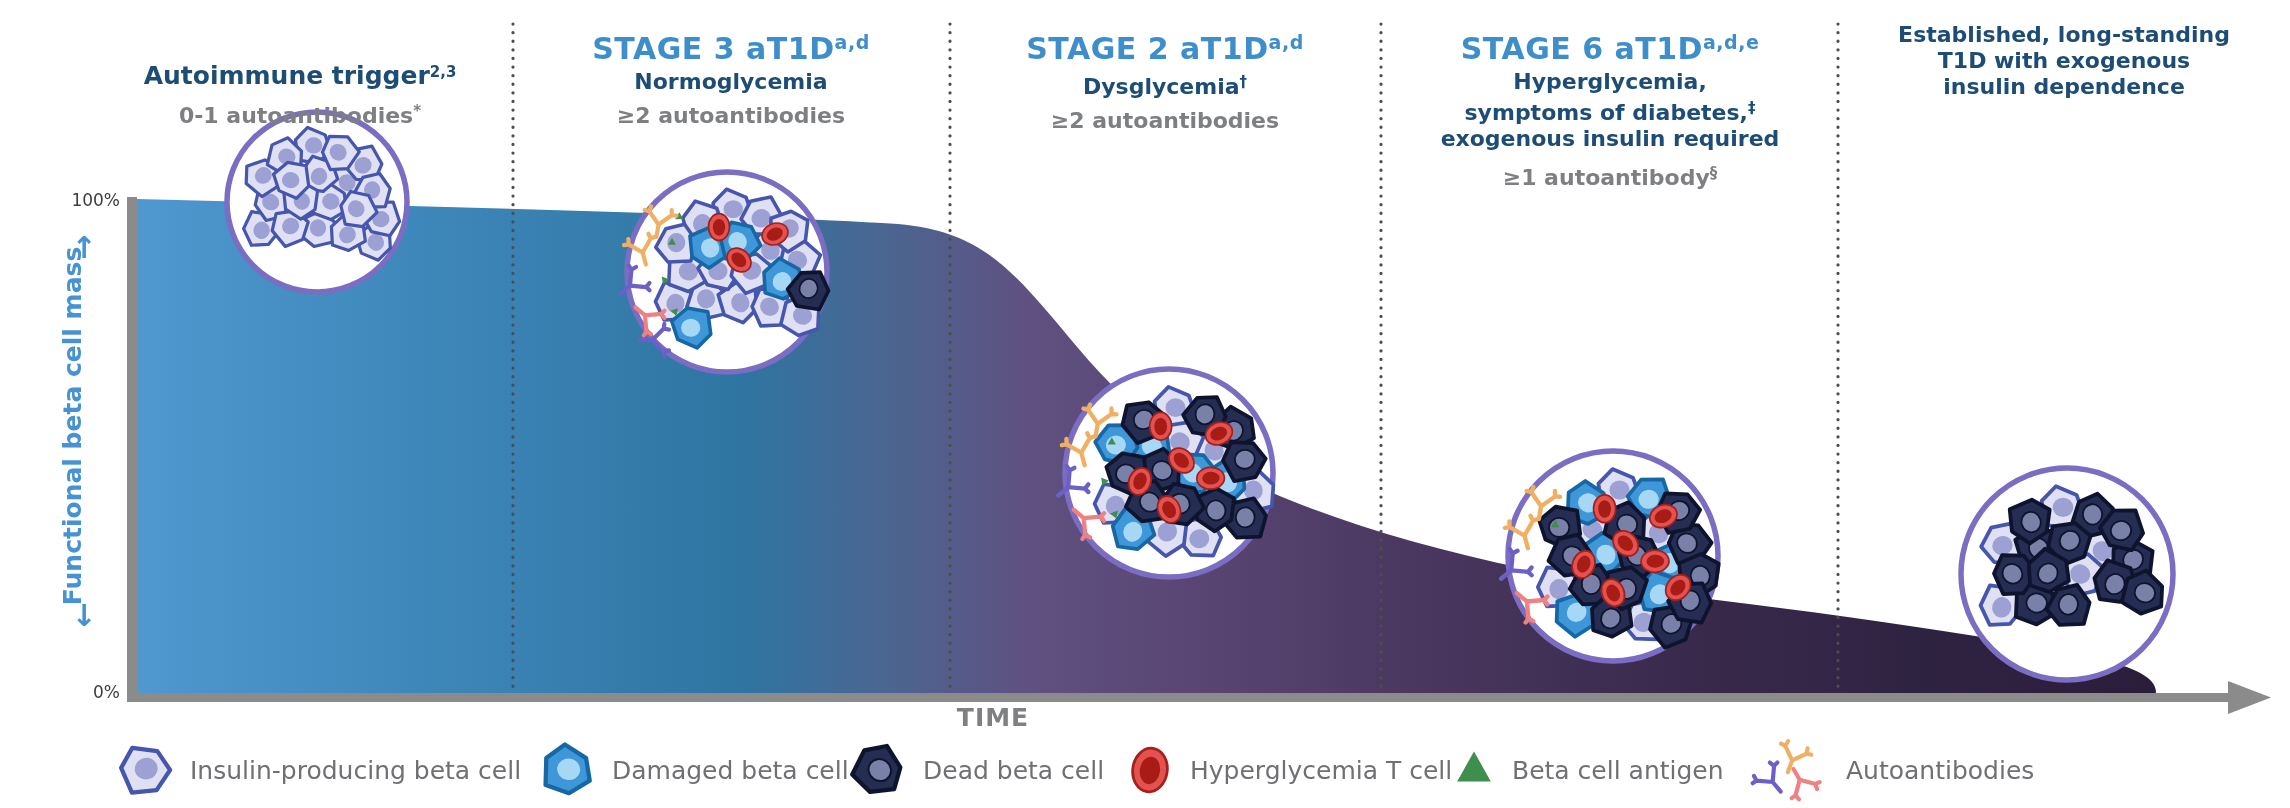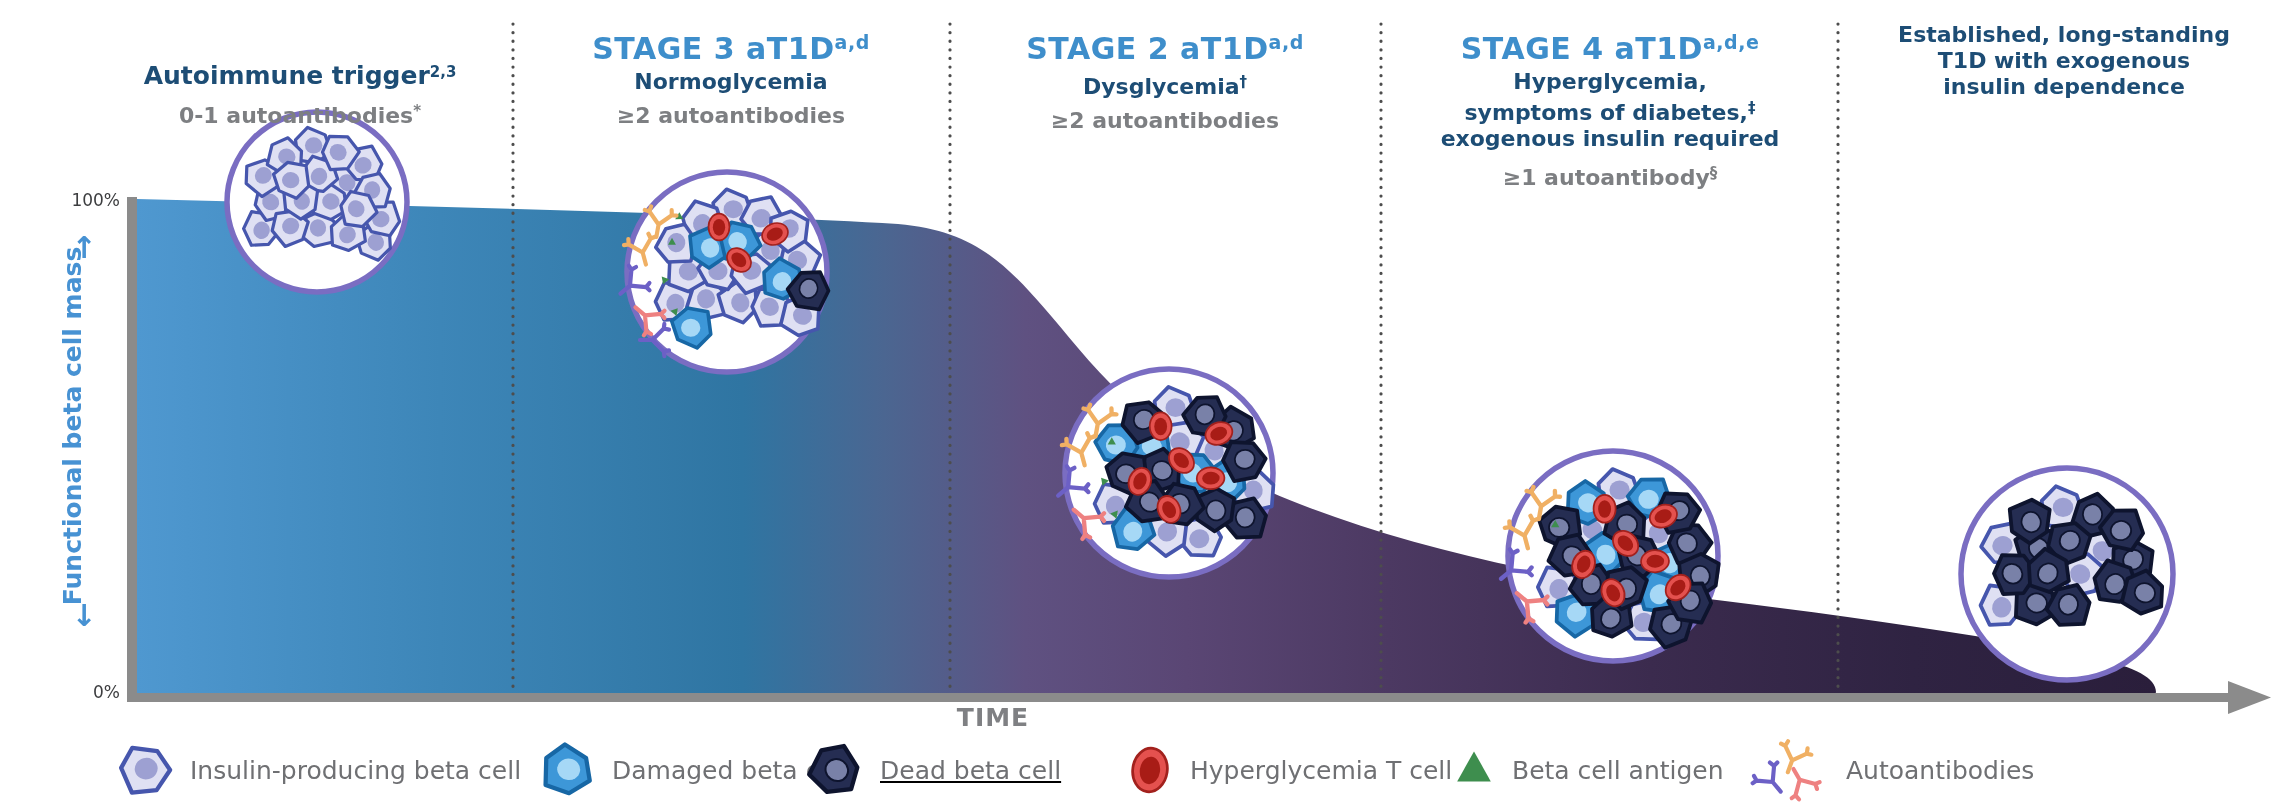--- a/index.html
+++ b/index.html
@@ -646,21 +646,21 @@
         </div>
       </div>
       <div class="col" style="left: 945px;">
         <div class="stage-title"><span>STAGE 2 aT1D</span><span class="sup">a,d</span></div>
         <div class="navy-line"><span>Dysglycemia</span><span class="sup">†</span></div>
         <div class="gray-block">
           <div class="gray-line"><span>≥2 autoantibodies</span></div>
         </div>
       </div>
       <div class="col" style="left: 1390px;">
-        <div class="stage-title"><span>STAGE 4 aT1D</span><span class="sup">a,d,e</span></div>
+        <div class="stage-title"><span>STAGE 6 aT1D</span><span class="sup">a,d,e</span></div>
         <div class="navy-line"><span>Hyperglycemia,</span></div>
         <div class="navy-line"><span>symptoms of diabetes,</span><span class="sup">‡</span></div>
         <div class="navy-line"><span>exogenous insulin required</span></div>
         <div class="gray-block">
           <div class="gray-line"><span>≥1 autoantibody</span><span class="sup">§</span></div>
         </div>
       </div>
       <div class="col" style="left: 1844px;">
         <div class="navy-line"><span>Established, long-standing</span></div>
         <div class="navy-line"><span>T1D with exogenous</span></div>
@@ -680,21 +680,21 @@
       </div>
       <div class="legend-item" style="left: 538px;">
         <svg width="58" height="62" viewBox="-29 -31 58 62">
           <g transform="translate(0,0) rotate(10) scale(25)">
             <polygon points="0.97,0.26 0.24,0.9 -0.74,0.74 -0.9,-0.33 -0.26,-0.99 0.67,-0.6" fill="#3d97d8" stroke="#1767a5" stroke-width="0.17" stroke-linejoin="round"></polygon>
             <ellipse cx="0.06" cy="-0.04" rx="0.46" ry="0.43" fill="#a6d8f6" stroke="none" stroke-width="0.08"></ellipse>
           </g>
         </svg>
         <span>Damaged beta cell</span>
       </div>
-      <div class="legend-item" style="left: 806px; text-decoration: underline;">
+      <div class="legend-item" style="left: 849px;">
         <svg width="58" height="62" viewBox="-29 -31 58 62">
           <g transform="translate(0,0) rotate(35) scale(25)">
             <polygon points="0.97,0.26 0.24,0.9 -0.74,0.74 -0.9,-0.33 -0.26,-0.99 0.67,-0.6" fill="#252d52" stroke="#0e142e" stroke-width="0.17" stroke-linejoin="round"></polygon>
             <ellipse cx="0.06" cy="-0.04" rx="0.46" ry="0.43" fill="#7981a8" stroke="#0e142e" stroke-width="0.08"></ellipse>
           </g>
         </svg>
         <span>Dead beta cell</span>
       </div>
       <div class="legend-item" style="left: 1126px;">
         <svg width="48" height="56" viewBox="-24 -28 48 56">

